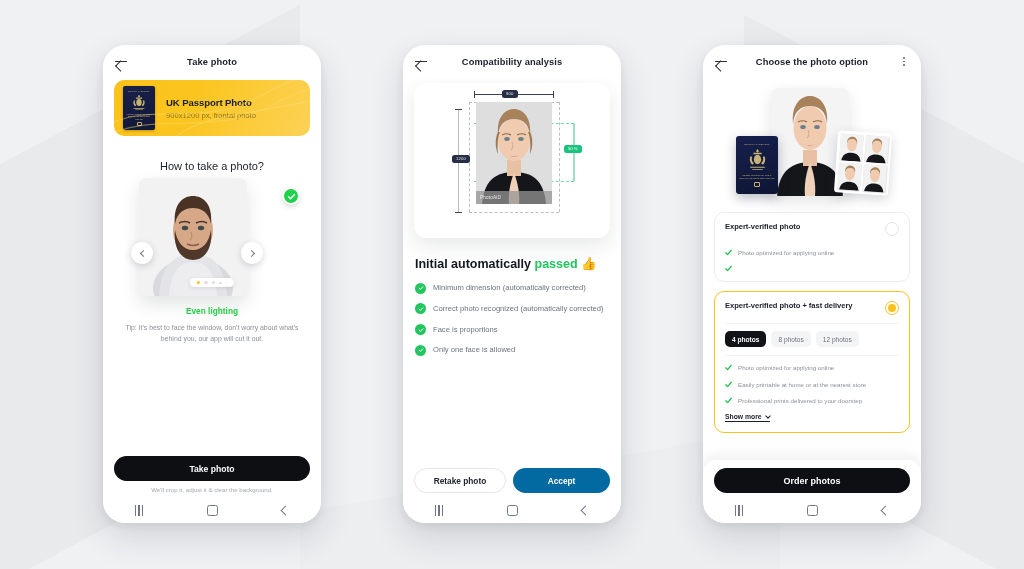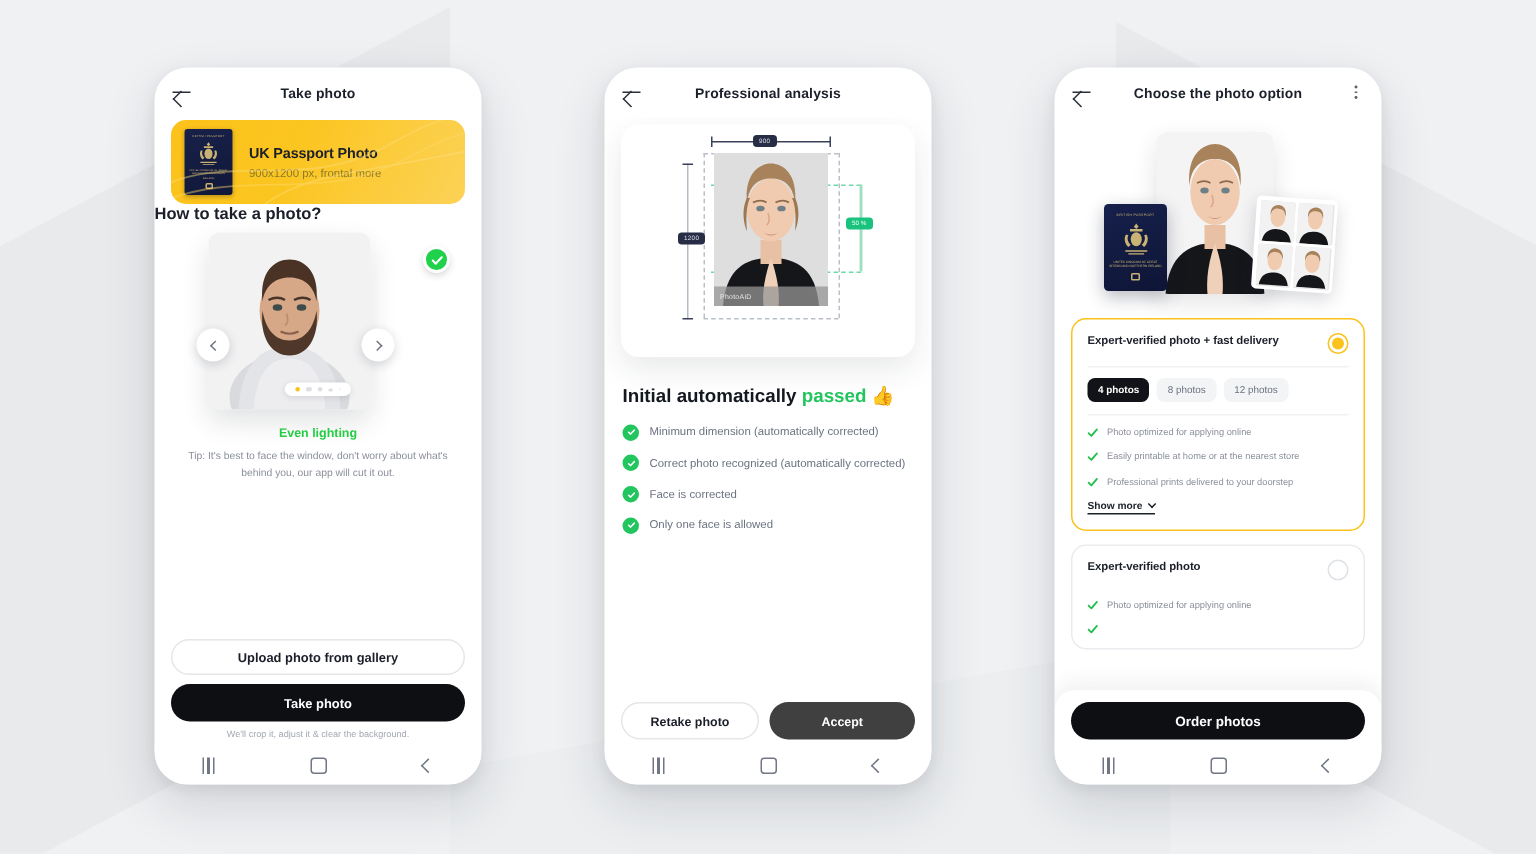--- a/index.html
+++ b/index.html
@@ -116,22 +116,22 @@
   }
   .pp-top { font-size: 1.9px; color: #c9b273; letter-spacing:.2px; text-align:center; line-height:1.1; }
   .pp-crest { width: 16px; height: 17px; }
   .pp-bot { font-size: 1.8px; color: #c9b273; text-align:center; line-height:1.25; }
   .pp-chip { width: 5px; height: 4px; border: .5px solid #c9b273; border-radius: 1px; }
   .yc-text { margin-left: 11px; }
   .yc-title { font-size: 9.6px; font-weight: bold; color: #1b1f2a; letter-spacing:-.1px; }
   .yc-sub { font-size: 7.6px; color: #8c7a28; margin-top: 3px; }
 
   .how-title {
-    text-align: left; font-size: 11px; font-weight: bold;
-    color: #1b1f2a; margin-top: 1px;
+    text-align: center; font-size: 11px; font-weight: normal;
+    color: #1b1f2a; margin-top: 24px;
   }
   .carousel { position: relative; height: 120px; margin-top: 6px; }
   .photo-frame {
     position: absolute; left: 36px; top: 0; width: 108px; height: 118px;
     border-radius: 8px; overflow: hidden;
     background: #f4f5f7;
     box-shadow: 0 8px 18px rgba(30,35,48,.13);
   }
   .man-photo { position:absolute; inset:0; }
   .check-badge {
@@ -249,21 +249,21 @@
   .v-text { font-size: 7.6px; color: #6b7280; line-height: 1.55; }
 
   .p2-footer { position:absolute; left:0; right:0; bottom:0; padding: 0 11px 4px; display:flex; gap:7px; }
   .btn-retake {
     flex: 0 0 92px; height: 25px; border-radius: 13px;
     border: 1px solid #e4e6ea; background:#fff;
     display:flex; align-items:center; justify-content:center;
     font-size: 8.3px; font-weight: bold; color:#1b1f2a;text-align:center;
   }
   .btn-accept {
-    flex: 1 1 auto; height: 25px; border-radius: 13px; background:#404040;
+    flex: 1 1 auto; height: 25px; border-radius: 13px; background:#0369a1;
     display:flex; align-items:center; justify-content:center;
     font-size: 8.3px; font-weight: bold; color:#fff;
   }
 
   
   .hero { position: relative; height: 132px; margin-top: 2px; }
   .hero-main {
     position:absolute; left: 68px; top: 8px; width: 78px; height: 108px;
     border-radius: 8px; overflow:hidden; background:#f2f3f5;
     box-shadow: 0 6px 16px rgba(30,35,48,.12);
@@ -368,21 +368,21 @@
             <path d="M33 16 c3 4 2 12 -3 16 l-3-3 c4-3 5-9 3-12z"></path>
             <path d="M6 36 h28 v2 h-28z"></path>
             <path d="M10 40 h20 v1.5 h-20z"></path>
           </g>
         </svg>
         <div class="pp-bot">UNITED KINGDOM OF GREAT BRITAIN AND NORTHERN IRELAND</div>
         <div class="pp-chip"></div>
       </div>
       <div class="yc-text">
         <div class="yc-title">UK Passport Photo</div>
-        <div class="yc-sub">900x1200 px, frontal more</div>
+        <div class="yc-sub">900x1200 px, frontal photo</div>
       </div>
     </div>
 
     <div class="how-title">How to take a photo?</div>
 
     <div class="carousel">
       <div class="photo-frame">
         <svg class="man-photo" viewBox="0 0 108 118" preserveAspectRatio="xMidYMid slice">
           <rect width="108" height="118" fill="#f2f2f3"></rect>
           <ellipse cx="54" cy="110" rx="40" ry="30" fill="#d9dade"></ellipse>
@@ -416,42 +416,41 @@
         <i></i>
         <i class="sm"></i>
         <i class="xs"></i>
       </div>
     </div>
 
     <div class="even-lighting">Even lighting</div>
     <div class="tip-text">Tip: It's best to face the window, don't worry about what's behind you, our app will cut it out.</div>
 
     <div class="p1-footer">
-      <div class="btn-outline">Upload photo from gallery</div>
       <div class="btn-dark">Take photo</div>
       <div class="footer-note">We'll crop it, adjust it &amp; clear the background.</div>
     </div>
   </div>
 
   <div class="navbar">
     <div class="nav-recent">
         <i></i>
         <i></i>
         <i></i>
       </div>
     <div class="nav-home"></div>
     <div class="nav-back"></div>
   </div>
 </div>
 
 <div class="phone" id="phone2">
 
   <div class="phone-header">
     <div class="back-arrow"></div>
-    <div class="header-title">Professional analysis</div>
+    <div class="header-title">Compatibility analysis</div>
   </div>
 
   <div class="phone-body">
 
     <div class="analysis-card">
 
       <div class="dash-v" style="left:55px; top:19px; height:110px;"></div>
       <div class="dash-v" style="left:145px; top:19px; height:110px;"></div>
       <div class="dash-h" style="left:55px; top:19px; width:90px;"></div>
       <div class="dash-h" style="left:55px; top:129px; width:90px;"></div>
@@ -516,21 +515,21 @@
             </svg>
           </div>
         <div class="v-text">Correct photo recognized (automatically corrected)</div>
       </div>
       <div class="verif-row">
         <div class="v-check">
             <svg viewBox="0 0 12 12">
               <path d="M2.2 6.3 L4.8 8.8 L9.8 3.5" stroke="#fff" stroke-width="2" fill="none" stroke-linecap="round" stroke-linejoin="round"></path>
             </svg>
           </div>
-        <div class="v-text">Face is corrected</div>
+        <div class="v-text">Face is proportions</div>
       </div>
       <div class="verif-row">
         <div class="v-check">
             <svg viewBox="0 0 12 12">
               <path d="M2.2 6.3 L4.8 8.8 L9.8 3.5" stroke="#fff" stroke-width="2" fill="none" stroke-linecap="round" stroke-linejoin="round"></path>
             </svg>
           </div>
         <div class="v-text">Only one face is allowed</div>
       </div>
     </div>
@@ -630,20 +629,39 @@
               <path d="M2 28 C3 21 7 19 12 19 C17 19 21 21 22 28z" fill="#15161a"></path>
               <ellipse cx="12" cy="11" rx="5" ry="6.5" fill="#f0cbb0"></ellipse>
               <path d="M7 10 C6 5 9 2.5 12 2.5 C15 2.5 18 5 17 10 C16.5 6 14.5 5 12 5 C9.5 5 7.5 6 7 10z" fill="#a8825a"></path>
             </svg>
           </div>
       </div>
     </div>
 
     <div class="scroll-area">
 
+      <div class="opt-card plain">
+        <div class="opt-head">
+          <div class="opt-title">Expert-verified photo</div>
+          <div class="radio-off"></div>
+        </div>
+        <div class="feat" style="margin-top:12px">
+          <svg class="tickmark" viewBox="0 0 10 10">
+              <path d="M1 5.4 L3.7 8 L9 1.8" stroke="#1fbf4b" stroke-width="1.7" fill="none" stroke-linecap="round" stroke-linejoin="round"></path>
+            </svg>
+          <span>Photo optimized for applying online</span>
+        </div>
+        <div class="feat">
+          <svg class="tickmark" viewBox="0 0 10 10">
+              <path d="M1 5.4 L3.7 8 L9 1.8" stroke="#1fbf4b" stroke-width="1.7" fill="none" stroke-linecap="round" stroke-linejoin="round"></path>
+            </svg>
+          <span></span>
+        </div>
+      </div>
+
       <div class="opt-card selected">
         <div class="opt-head">
           <div class="opt-title">Expert-verified photo + fast delivery</div>
           <div class="radio-on">
               <i></i>
             </div>
         </div>
         <div class="hr"></div>
         <div class="qty-row">
           <div class="qty on">4 photos</div>
@@ -667,39 +685,20 @@
           <svg class="tickmark" viewBox="0 0 10 10">
               <path d="M1 5.4 L3.7 8 L9 1.8" stroke="#1fbf4b" stroke-width="1.7" fill="none" stroke-linecap="round" stroke-linejoin="round"></path>
             </svg>
           <span>Professional prints delivered to your doorstep</span>
         </div>
         <div class="show-more">
           <span>Show more</span>
           <span class="cv"></span>
         </div>
       </div>
-
-      <div class="opt-card plain">
-        <div class="opt-head">
-          <div class="opt-title">Expert-verified photo</div>
-          <div class="radio-off"></div>
-        </div>
-        <div class="feat" style="margin-top:12px">
-          <svg class="tickmark" viewBox="0 0 10 10">
-              <path d="M1 5.4 L3.7 8 L9 1.8" stroke="#1fbf4b" stroke-width="1.7" fill="none" stroke-linecap="round" stroke-linejoin="round"></path>
-            </svg>
-          <span>Photo optimized for applying online</span>
-        </div>
-        <div class="feat">
-          <svg class="tickmark" viewBox="0 0 10 10">
-              <path d="M1 5.4 L3.7 8 L9 1.8" stroke="#1fbf4b" stroke-width="1.7" fill="none" stroke-linecap="round" stroke-linejoin="round"></path>
-            </svg>
-          <span></span>
-        </div>
-      </div>
     </div>
 
     <div class="p3-footer">
       <div class="btn-order">Order photos</div>
     </div>
   </div>
 
   <div class="navbar">
     <div class="nav-recent">
         <i></i>

